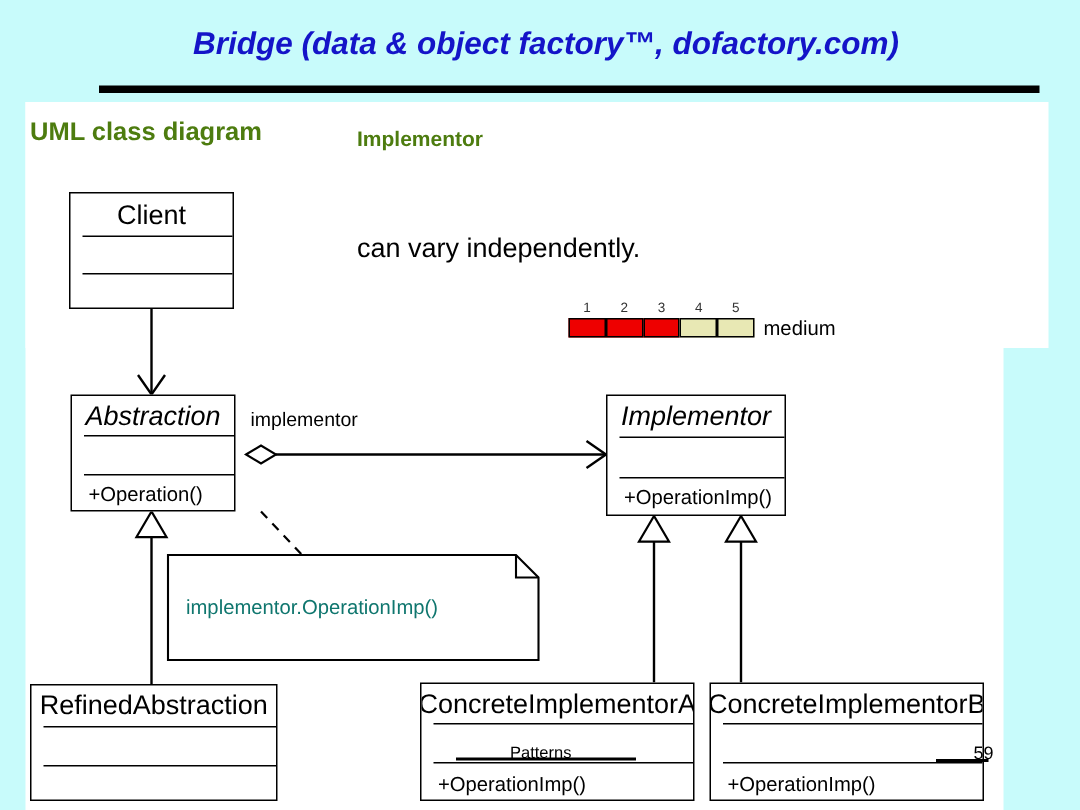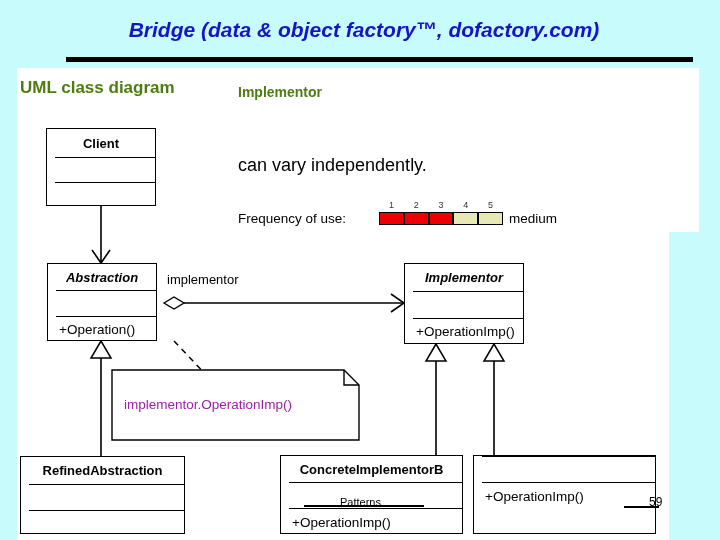--- a/index.html
+++ b/index.html
@@ -75,33 +75,33 @@
     align-items: center;
     overflow: hidden;
   }
   .umlbox .comp.sep {
     border-top: 1.5px solid #000000;
     margin-left: 8px;
   }
   .comp.center { justify-content: center; }
   .comp.left   { justify-content: flex-start; padding-left: 3px; }
   .cls-name {
-    font-weight: bold;
-    font-size: 13px;
+    font-weight: normal;
+    font-size: 18px;
     color: #000;
   }
   .cls-name.abstract { font-style: italic; }
   .cls-op {
     font-size: 13.5px;
     color: #000;
   }
   .note-text {
     position: absolute;
     font-size: 13.5px;
-    color: #a21caf;
+    color: #0f766e;
     white-space: nowrap;
   }
   
   .freq-wrap { position: absolute; }
   .freq-cell {
     position: absolute;
     top: 0;
     height: 13px;
     border: 1.5px solid #000000;
     box-sizing: border-box;
@@ -143,21 +143,20 @@
   <div class="title-rule"></div>
 
   <div class="panel-top"></div>
   <div class="panel-main"></div>
 
   <div class="lbl section-head" style="left:16px; top:78px; font-size:17px;">UML class diagram</div>
   <div class="lbl section-head" style="left:234px; top:84px; font-size:14px;">Implementor</div>
 
   <div class="lbl" style="left:234px; top:144px; font-size:18px;margin-top:11px;">can vary independently.</div>
 
-  <div class="lbl" style="left:234px; top:211px; font-size:13.5px;">Frequency of use:</div>
   <div class="freq-wrap" id="freq-bar" style="left:375px; top:212px; width:124px; height:14px;">
       <div class="freq-cell" style="left: 0px; width: 24.8px; background: rgb(238, 0, 0);"></div>
       <div class="freq-num" style="left: 0.4px; top: -12px;">1</div>
       <div class="freq-cell" style="left: 24.8px; width: 24.8px; background: rgb(238, 0, 0);"></div>
       <div class="freq-num" style="left: 25.2px; top: -12px;">2</div>
       <div class="freq-cell" style="left: 49.6px; width: 24.8px; background: rgb(238, 0, 0);"></div>
       <div class="freq-num" style="left: 50px; top: -12px;">3</div>
       <div class="freq-cell" style="left: 74.4px; width: 24.8px; background: rgb(232, 232, 180);"></div>
       <div class="freq-num" style="left: 74.8px; top: -12px;">4</div>
       <div class="freq-cell" style="left: 99.2px; width: 24.8px; background: rgb(232, 232, 180);"></div>
@@ -224,29 +223,32 @@
   <div class="umlbox" style="left:16px; top:456px; width:165px; height:78px;">
     <div class="comp center" style="height:27px;">
       <span class="cls-name">RefinedAbstraction</span>
     </div>
     <div class="comp sep left" style="height:26px;"></div>
     <div class="comp sep left" style="height:25px;"></div>
   </div>
 
   <div class="umlbox" style="left:276px; top:455px; width:183px; height:79px;">
     <div class="comp center" style="height:26px;">
-      <span class="cls-name">ConcreteImplementorB</span>
+      <span class="cls-name">ConcreteImplementorA</span>
     </div>
     <div class="comp sep left" style="height:26px;"></div>
     <div class="comp sep left" style="height:27px;">
       <span class="cls-op">+OperationImp()</span>
     </div>
   </div>
 
   <div class="umlbox" style="left:469px; top:455px; width:183px; height:79px;">
+    <div class="comp center" style="height:26px;">
+      <span class="cls-name">ConcreteImplementorB</span>
+    </div>
     <div class="comp sep left" style="height:26px;"></div>
     <div class="comp sep left" style="height:27px;">
       <span class="cls-op">+OperationImp()</span>
     </div>
   </div>
 
   <div class="footer-rule" style="left:300px; top:505px; width:120px;"></div>
   <div class="footer-text" style="left:336px; top:496px;">Patterns</div>
   <div class="footer-rule" style="left:620px; top:506px; width:35px;"></div>
   <div class="footer-text" style="left:645px; top:495px; font-size:12px;">59</div>

